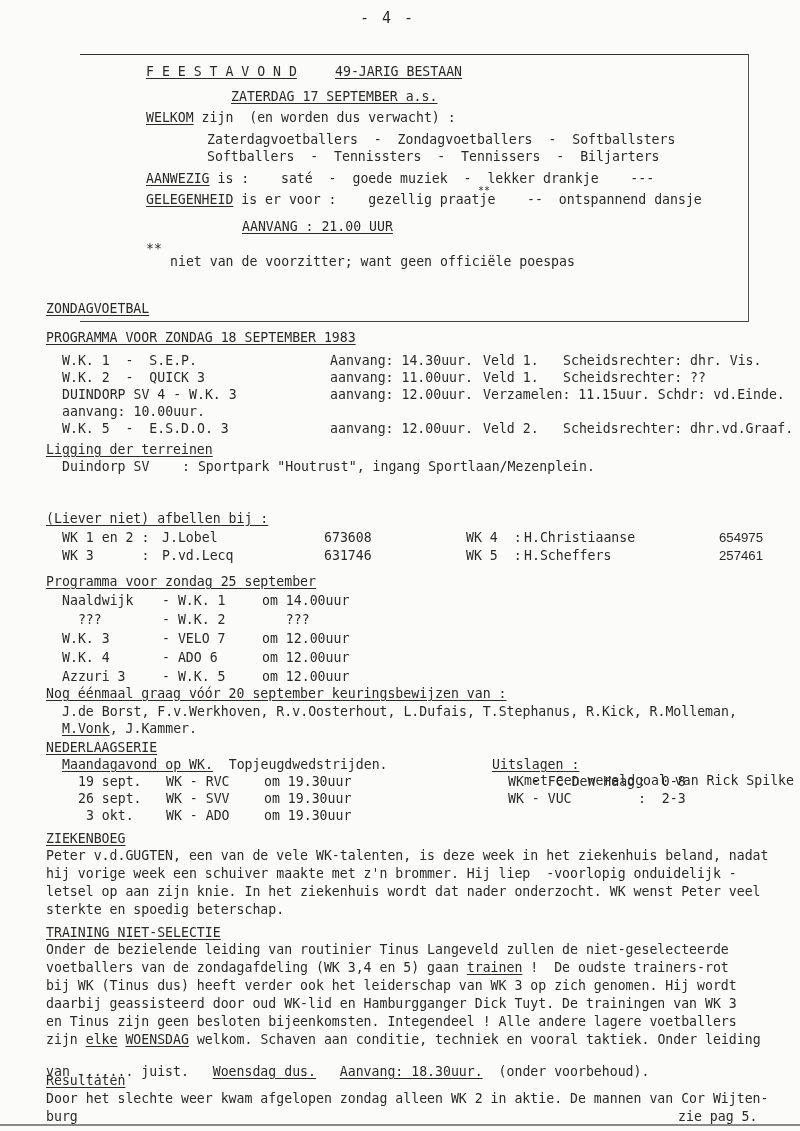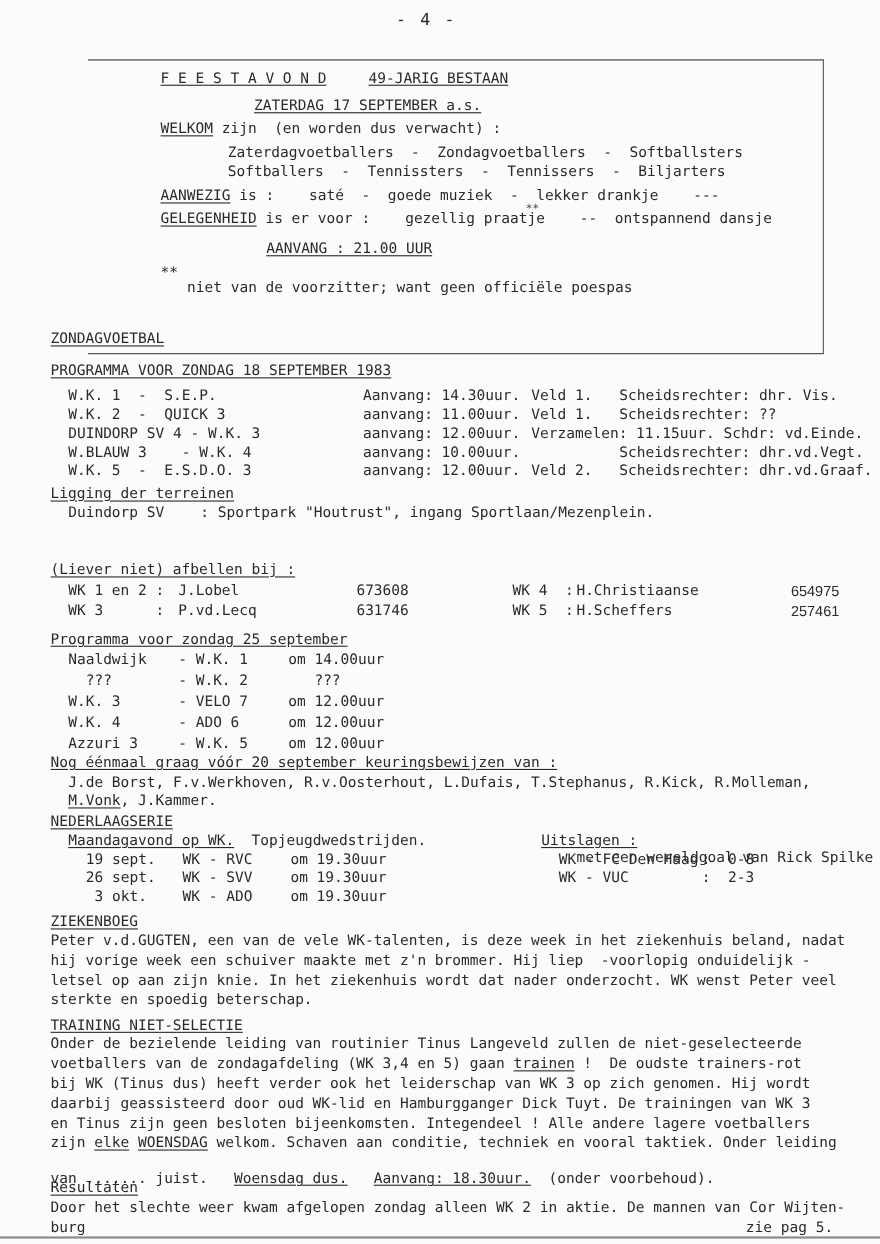--- a/index.html
+++ b/index.html
@@ -59,24 +59,22 @@
     <span class="cell" style="width:80px">Veld 1.</span>
     <span class="cell">Scheidsrechter: ??</span>
   </div>
   <div class="row" style="height:17px; line-height:17px;">
     <span class="cell" style="width:268px">DUINDORP SV 4 - W.K. 3</span>
     <span class="cell" style="width:153px">aanvang: 12.00uur.</span>
     <span class="cell">Verzamelen: 11.15uur.</span>
     <span class="cell" style="margin-left:8px">Schdr: vd.Einde.</span>
   </div>
   <div class="row" style="height:17px; line-height:17px;">
-    <span class="cell" style="width:268px">W.BLAUW 3    - W.K. 4</span>
     <span class="cell" style="width:153px">aanvang: 10.00uur.</span>
     <span class="cell" style="width:80px"></span>
-    <span class="cell">Scheidsrechter: dhr.vd.Vegt.</span>
   </div>
   <div class="row" style="height:17px; line-height:17px;">
     <span class="cell" style="width:268px">W.K. 5  -  E.S.D.O. 3</span>
     <span class="cell" style="width:153px">aanvang: 12.00uur.</span>
     <span class="cell" style="width:80px">Veld 2.</span>
     <span class="cell">Scheidsrechter: dhr.vd.Graaf.</span>
   </div>
 </div>
 
 <div class="abs u" style="left:46px; top:441px;">Ligging der terreinen</div>

